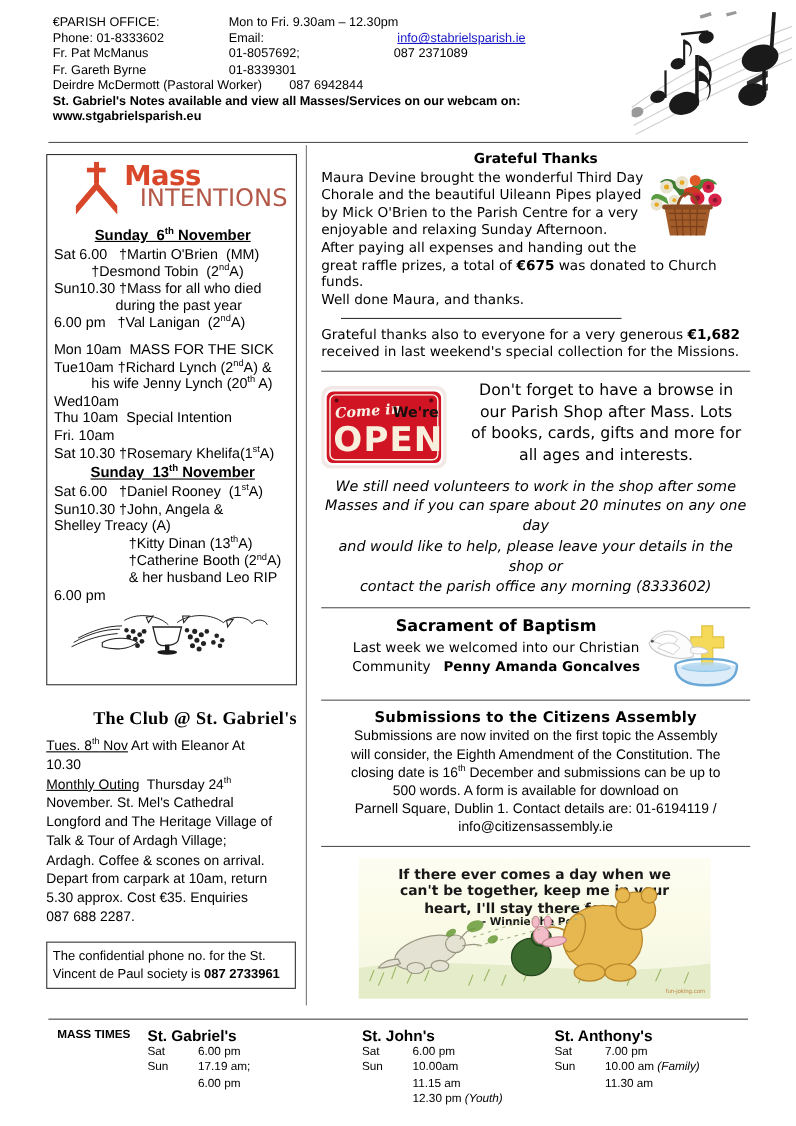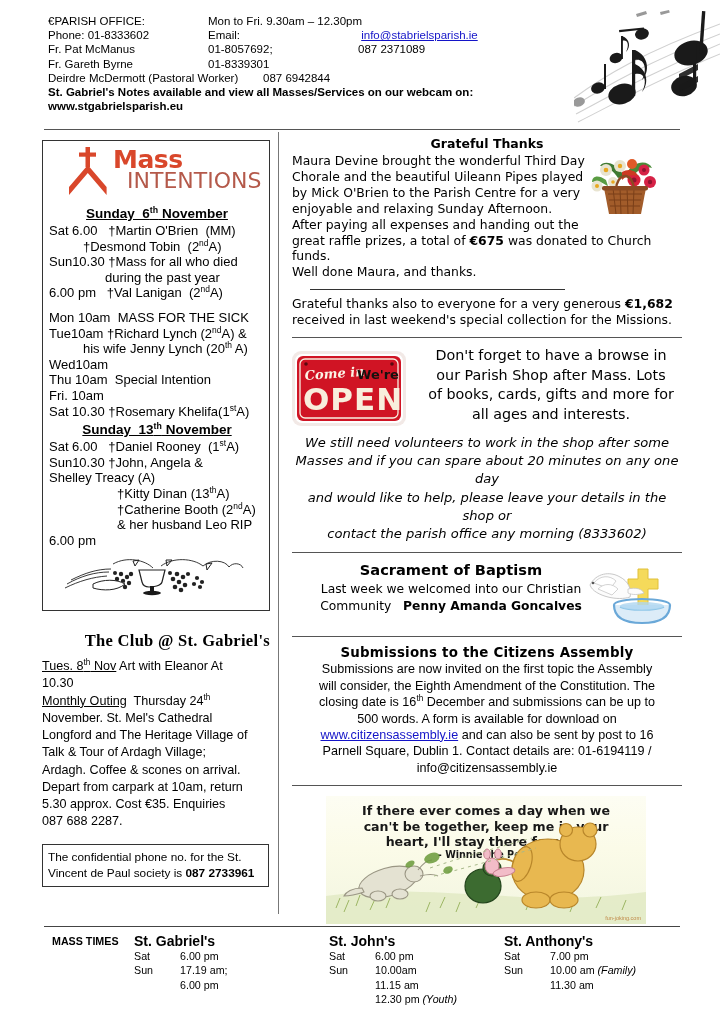--- a/index.html
+++ b/index.html
@@ -70,21 +70,21 @@
   }
 
   
   .left-col {
     position: absolute;
     left: 42px; top: 140px;
     width: 228px;
   }
   .mass-box {
     border: 1px solid #333;
-    padding: 4px 4px 8px 6px;
+    padding: 4px 4px 20px 6px;
     width: 216px;
     box-sizing: content-box;
   }
   .mass-logo {
     width: 200px;
     height: 56px;
     margin: 2px 0 2px 16px;
     position: relative;
   }
   .mi-word1 {
@@ -620,21 +620,20 @@
     </div>
 
     <div class="sec-rule"></div>
 
     <div>
       <div class="ca-title">Submissions to the Citizens Assembly</div>
       <div class="ca-line">Submissions are now invited on the first topic the Assembly</div>
       <div class="ca-line">will consider, the Eighth Amendment of the Constitution.  The</div>
       <div class="ca-line"><span>closing date is 16</span><sup>th</sup><span> December and submissions can be up to</span></div>
       <div class="ca-line">500 words.    A form is available for download on</div>
-      <div class="ca-line"><a class="ca-link" href="#">www.citizensassembly.ie</a><span> and can also be sent by post to 16</span></div>
       <div class="ca-line">Parnell Square, Dublin 1.  Contact details are: 01-6194119 /</div>
       <div class="ca-line">info@citizensassembly.ie</div>
     </div>
 
     <div class="sec-rule"></div>
 
     <div class="pooh">
       <div class="pooh-q">
         <div>If there ever comes a day when we</div>
         <div>can't be together, keep me in your</div>

